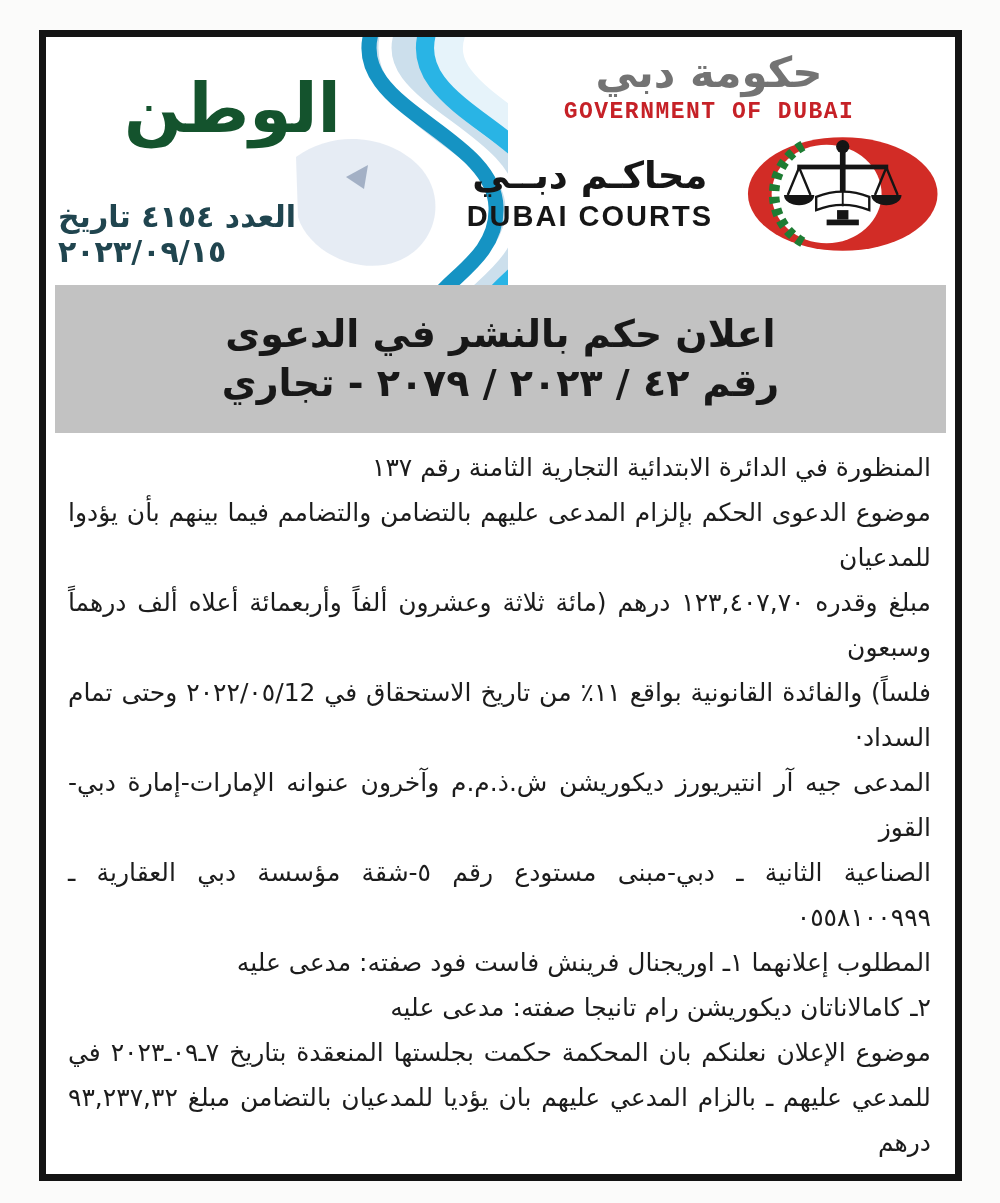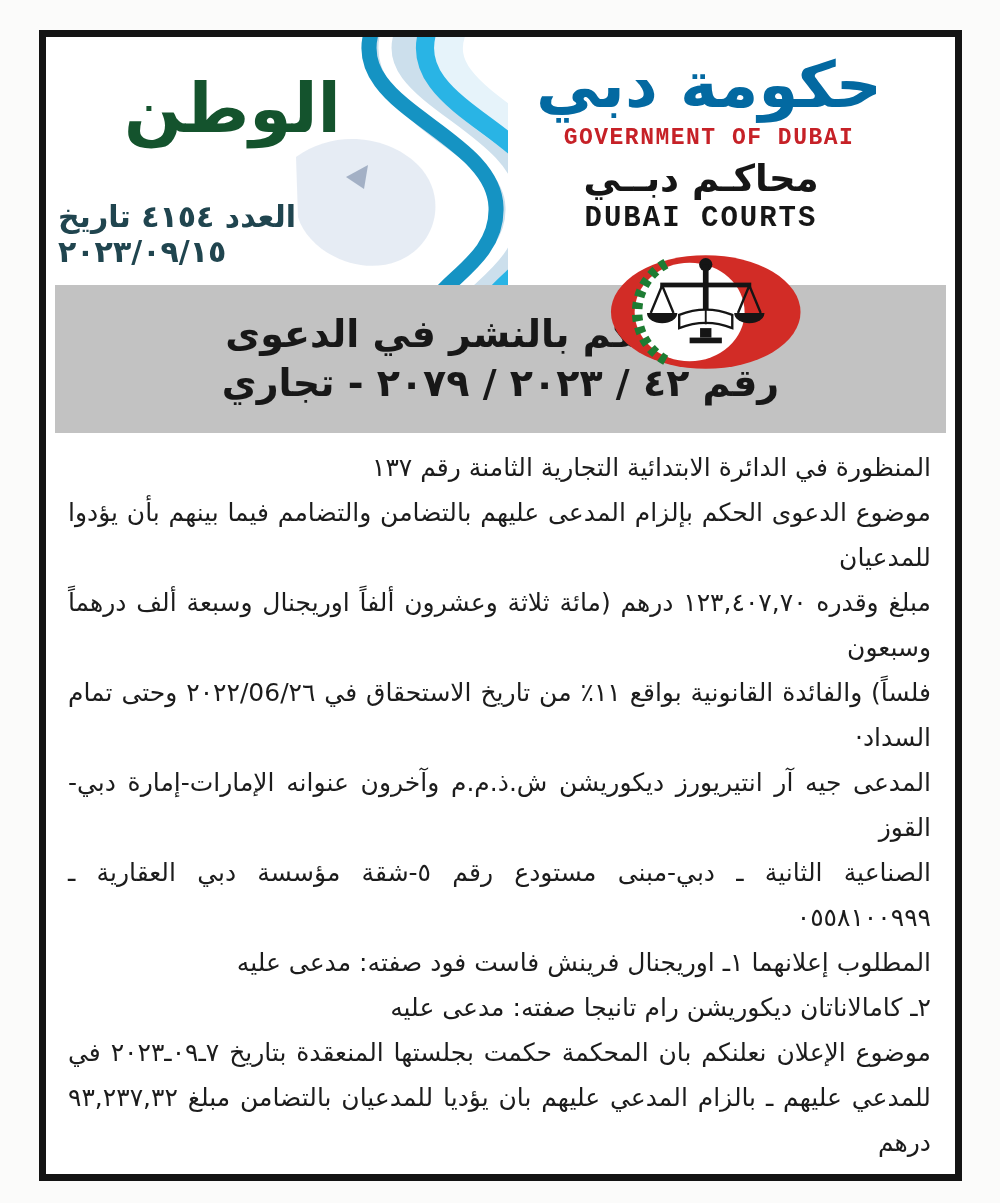--- a/index.html
+++ b/index.html
@@ -19,28 +19,28 @@
   .watan-title {
     position:absolute; left:78px; top:38px; font-size:68px; font-weight:900;
     color:#14532d; line-height:1; letter-spacing:-2px;
   }
   .issue-line {
     position:absolute; left:12px; bottom:16px; width:360px;
     direction:rtl; text-align:left; font-size:30px; font-weight:700; color:#20454f;
   }
   .gov-block { position:absolute; right:0; top:0; width:492px; height:248px; padding-top:12px; }
   .gov-logo { text-align:center; }
-  .gov-arabic { direction:rtl; font-size:64px; font-weight:bold; color:#0369a1; line-height:1.15; }
+  .gov-arabic { direction:rtl; font-size:42px; font-weight:bold; color:#737373; line-height:1.15; }
   .gov-english { font-family:Liberation Mono, monospace; font-size:23px; font-weight:bold;
                  color:#c62127; letter-spacing:1.5px; margin-top:2px; }
   .courts-row { display:flex; justify-content:flex-end; align-items:center; gap:16px;
-                margin-top:8px; padding-right:16px;flex-direction:column; }
+                margin-top:8px; padding-right:8px; }
   .courts-text { text-align:center; }
   .courts-arabic { direction:rtl; font-size:37px; font-weight:bold; color:#161616; line-height:1.1; }
-  .courts-english { font-family:Liberation Mono, monospace; font-size:29px; font-weight:bold;
+  .courts-english { font-family:Liberation Sans, sans-serif; font-size:29px; font-weight:bold;
                     color:#161616; letter-spacing:2px; margin-top:3px; }
   
   .title-band {
     margin:0 9px; height:148px; background:#c2c2c2; direction:rtl;
     display:flex; flex-direction:column; align-items:center; justify-content:center; 
   }
   .title-line { font-size:38px; font-weight:900; color:#181818; line-height:1.3; }
   
   .notice-body { direction:rtl; padding:12px 24px 0 22px; font-size:25px; color:#1c1c1c; }
   .body-line { line-height:45px; text-align:justify; text-align-last:justify; white-space:normal; }
@@ -106,22 +106,22 @@
   </div>
 
   <div class="title-band">
     <div class="title-line">اعلان حكم بالنشر في الدعوى</div>
     <div class="title-line">رقم ٤٢ / ٢٠٢٣ / ٢٠٧٩ - تجاري</div>
   </div>
 
   <div class="notice-body">
     <div class="body-line short">المنظورة في الدائرة الابتدائية التجارية الثامنة رقم ١٣٧</div>
     <div class="body-line">موضوع الدعوى الحكم بإلزام المدعى عليهم بالتضامن والتضامم فيما بينهم بأن يؤدوا للمدعيان</div>
-    <div class="body-line">مبلغ وقدره ١٢٣,٤٠٧,٧٠ درهم (مائة ثلاثة وعشرون ألفاً اوريجنال وسبعة ألف درهماً وسبعون</div>
-    <div class="body-line">فلساً) والفائدة القانونية بواقع ١١٪ من تاريخ الاستحقاق في ٢٠٢٢/06/٢٦ وحتى تمام السداد·</div>
+    <div class="body-line">مبلغ وقدره ١٢٣,٤٠٧,٧٠ درهم (مائة ثلاثة وعشرون ألفاً وأربعمائة أعلاه ألف درهماً وسبعون</div>
+    <div class="body-line">فلساً) والفائدة القانونية بواقع ١١٪ من تاريخ الاستحقاق في ٢٠٢٢/٠٥/12 وحتى تمام السداد·</div>
     <div class="body-line">المدعى جيه آر انتيريورز ديكوريشن ش.ذ.م.م وآخرون عنوانه الإمارات-إمارة دبي-القوز</div>
     <div class="body-line">الصناعية الثانية ـ دبي-مبنى مستودع رقم ٥-شقة مؤسسة دبي العقارية ـ ٠٥٥٨١٠٠٩٩٩</div>
     <div class="body-line short">المطلوب إعلانهما ١ـ اوريجنال فرينش فاست فود صفته: مدعى عليه</div>
     <div class="body-line short">٢ـ كامالاناتان ديكوريشن رام تانيجا صفته: مدعى عليه</div>
     <div class="body-line">موضوع الإعلان نعلنكم بان المحكمة حكمت بجلستها المنعقدة بتاريخ ٧ـ٠٩ـ٢٠٢٣ في</div>
     <div class="body-line">للمدعي عليهم ـ بالزام المدعي عليهم بان يؤديا للمدعيان بالتضامن مبلغ ٩٣,٢٣٧,٣٢ درهم</div>
 
   </div>
 
 </div>

